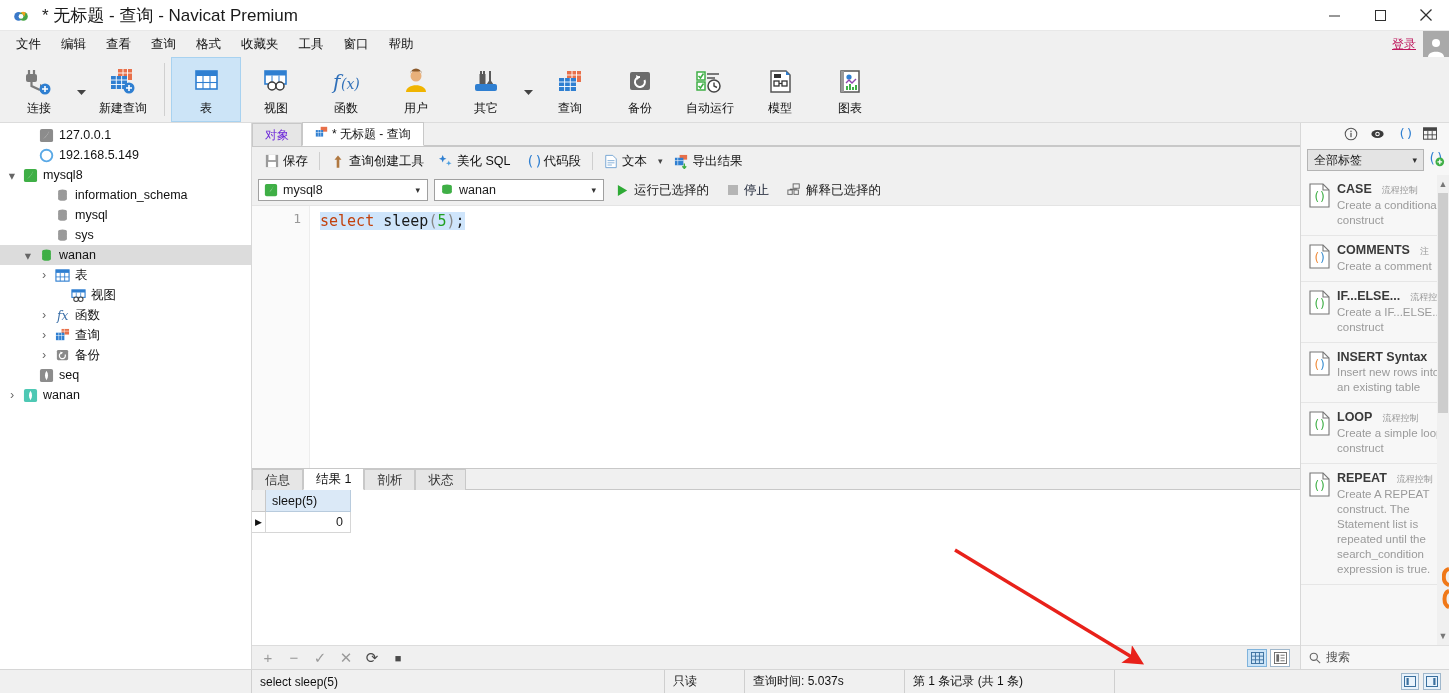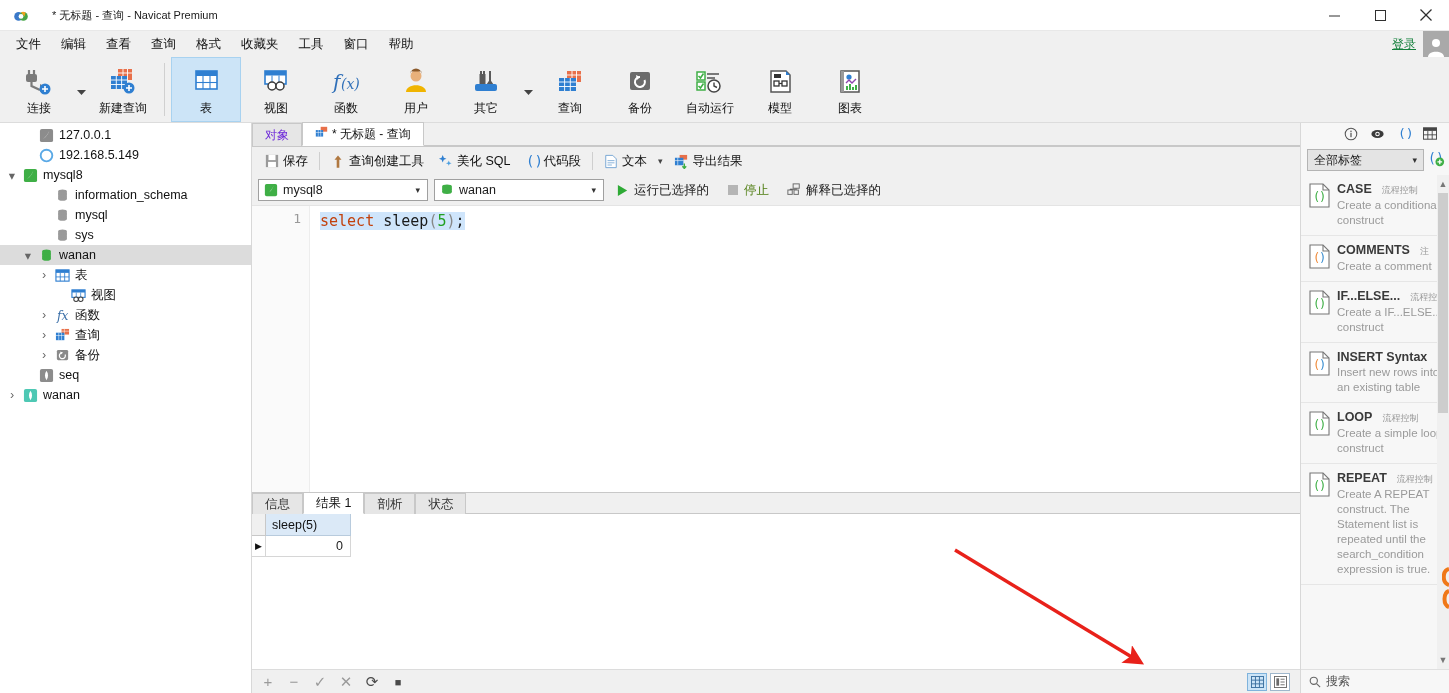--- a/index.html
+++ b/index.html
@@ -12,36 +12,36 @@
     overflow: hidden;
   }
   #app { position: relative; width: 1449px; height: 693px; display: flex; flex-direction: column; background:#ffffff; }
 
   
   .titlebar {
     height: 31px; flex: 0 0 31px; display: flex; align-items: center;
     background: #ffffff; border-bottom: 1px solid #e8e8e8;
   }
   .tb-logo { width: 26px; margin-left: 8px; display:flex; align-items:center; justify-content:center; }
-  .tb-title { font-size: 11px; color: #1a1a1a; margin-left: 18px; white-space: nowrap; }
+  .tb-title { font-size: 17px; color: #1a1a1a; margin-left: 8px; white-space: nowrap; }
   .tb-spacer { flex: 1; }
   .win-btn {
     width: 46px; height: 31px; display: flex; align-items: center; justify-content: center;
     color: #303030; font-size: 13px;
   }
   .win-btn svg { display:block; }
 
   
   .menubar {
     height: 26px; flex: 0 0 26px; display: flex; align-items: center;
     background: #f0f0f0; padding-left: 6px; position: relative;
   }
   .menu-item { padding: 0 10px; height: 26px; line-height: 26px; font-size: 12.5px; color: #111; white-space: nowrap; }
   .menu-right { position: absolute; right: 0; top: 0; height: 26px; display: flex; align-items: center; }
-  .login-link { font-size: 12px; color: #15803d; text-decoration: underline; margin-right: 7px; }
+  .login-link { font-size: 12px; color: #be185d; text-decoration: underline; margin-right: 7px; }
   .avatar-box { width: 26px; height: 26px; background: #a9a9a9; display:flex; align-items:flex-end; justify-content:center; overflow:hidden; }
 
   
   .ribbon {
     height: 66px; flex: 0 0 66px; display: flex; align-items: stretch;
     background: #f0f0f0; border-bottom: 1px solid #dcdcdc; padding-left: 4px;
   }
   .rb-item {
     width: 70px; display: flex; flex-direction: column; align-items: center; justify-content: center;
     gap: 3px; font-size: 12px; color: #111;
@@ -82,21 +82,21 @@
   .qt-sep { width:1px; height:18px; background:#cfcfcf; margin: 0 4px; }
   .qt-caret { padding: 0 4px; font-size:9px; color:#444; }
 
   .qbar2 { height: 30px; flex:0 0 30px; display:flex; align-items:center; background:#f0f0f0; padding-left:6px; gap:6px; }
   .combo {
     height: 22px; width: 170px; background:#ffffff; border:1px solid #a0a0a0;
     display:flex; align-items:center; padding-left:5px; font-size:12.5px; gap:5px; position:relative;
   }
   .combo .cb-caret { position:absolute; right:7px; font-size:9px; color:#333; }
   .run-btn { display:flex; align-items:center; gap:5px; font-size:12.5px; padding:0 6px; white-space:nowrap; }
-  .run-btn.disabled { color:#4d7c0f; }
+  .run-btn.disabled { color:#0f172a; }
 
   .editor { flex:1 1 auto; min-height:0; background:#ffffff; display:flex; position:relative; border-top:1px solid #e4e4e4; }
   .gutter { width: 58px; background:#fafafa; border-right:1px solid #ededed; text-align:right; padding-right:8px; padding-top:5px;
             font-family:"DejaVu Sans Mono","Liberation Mono",monospace; font-size:13px; color:#999; }
   .code { flex:1; padding-top:5px; padding-left:10px; font-family:"DejaVu Sans Mono","Liberation Mono",monospace; font-size:15px; line-height:20px; }
   .code .selline { background:#cfe5fb; display:inline; }
   .kw { color:#c2410c; }
   .fn { color:#1a1a1a; }
   .paren { color:#888; }
   .num { color:#22a022; }
@@ -912,20 +912,41 @@
       <div class="rp-search">
         <svg width="12" height="12" viewBox="0 0 14 14">
             <circle cx="5.6" cy="5.6" r="4.2" fill="none" stroke="#666" stroke-width="1.3"></circle>
             <line x1="8.8" y1="8.8" x2="13" y2="13" stroke="#666" stroke-width="1.3"></line>
           </svg>
         <span>搜索</span>
       </div>
     </div>
   </div>
 
+  <div class="statusbar">
+    <div class="sb-left"></div>
+    <div class="sb-cell sb-sql">select sleep(5)</div>
+    <div class="sb-cell sb-ro">只读</div>
+    <div class="sb-cell sb-time">查询时间: 5.037s</div>
+    <div class="sb-cell sb-rec">第 1 条记录 (共 1 条)</div>
+    <div class="sb-end">
+      <div class="sb-btn">
+        <svg width="12" height="11" viewBox="0 0 12 11">
+            <rect x="0.5" y="0.5" width="11" height="10" fill="none" stroke="#3a6f9e" stroke-width="1"></rect>
+            <rect x="2.5" y="2" width="2.2" height="7" fill="#3a6f9e"></rect>
+          </svg>
+      </div>
+      <div class="sb-btn">
+        <svg width="12" height="11" viewBox="0 0 12 11">
+            <rect x="0.5" y="0.5" width="11" height="10" fill="none" stroke="#3a6f9e" stroke-width="1"></rect>
+            <rect x="7.3" y="2" width="2.2" height="7" fill="#3a6f9e"></rect>
+          </svg>
+      </div>
+    </div>
+  </div>
 
   <svg class="arrow-overlay">
     <defs>
       <marker id="ah" markerWidth="6" markerHeight="6" refX="4.6" refY="3" orient="auto">
         <path d="M0,0 L6,3 L0,6 L1.4,3 Z" fill="#e8211a"></path>
       </marker>
     </defs>
     <line x1="955" y1="550" x2="1140" y2="662" stroke="#e8211a" stroke-width="3.4" marker-end="url(#ah)"></line>
   </svg>
 

